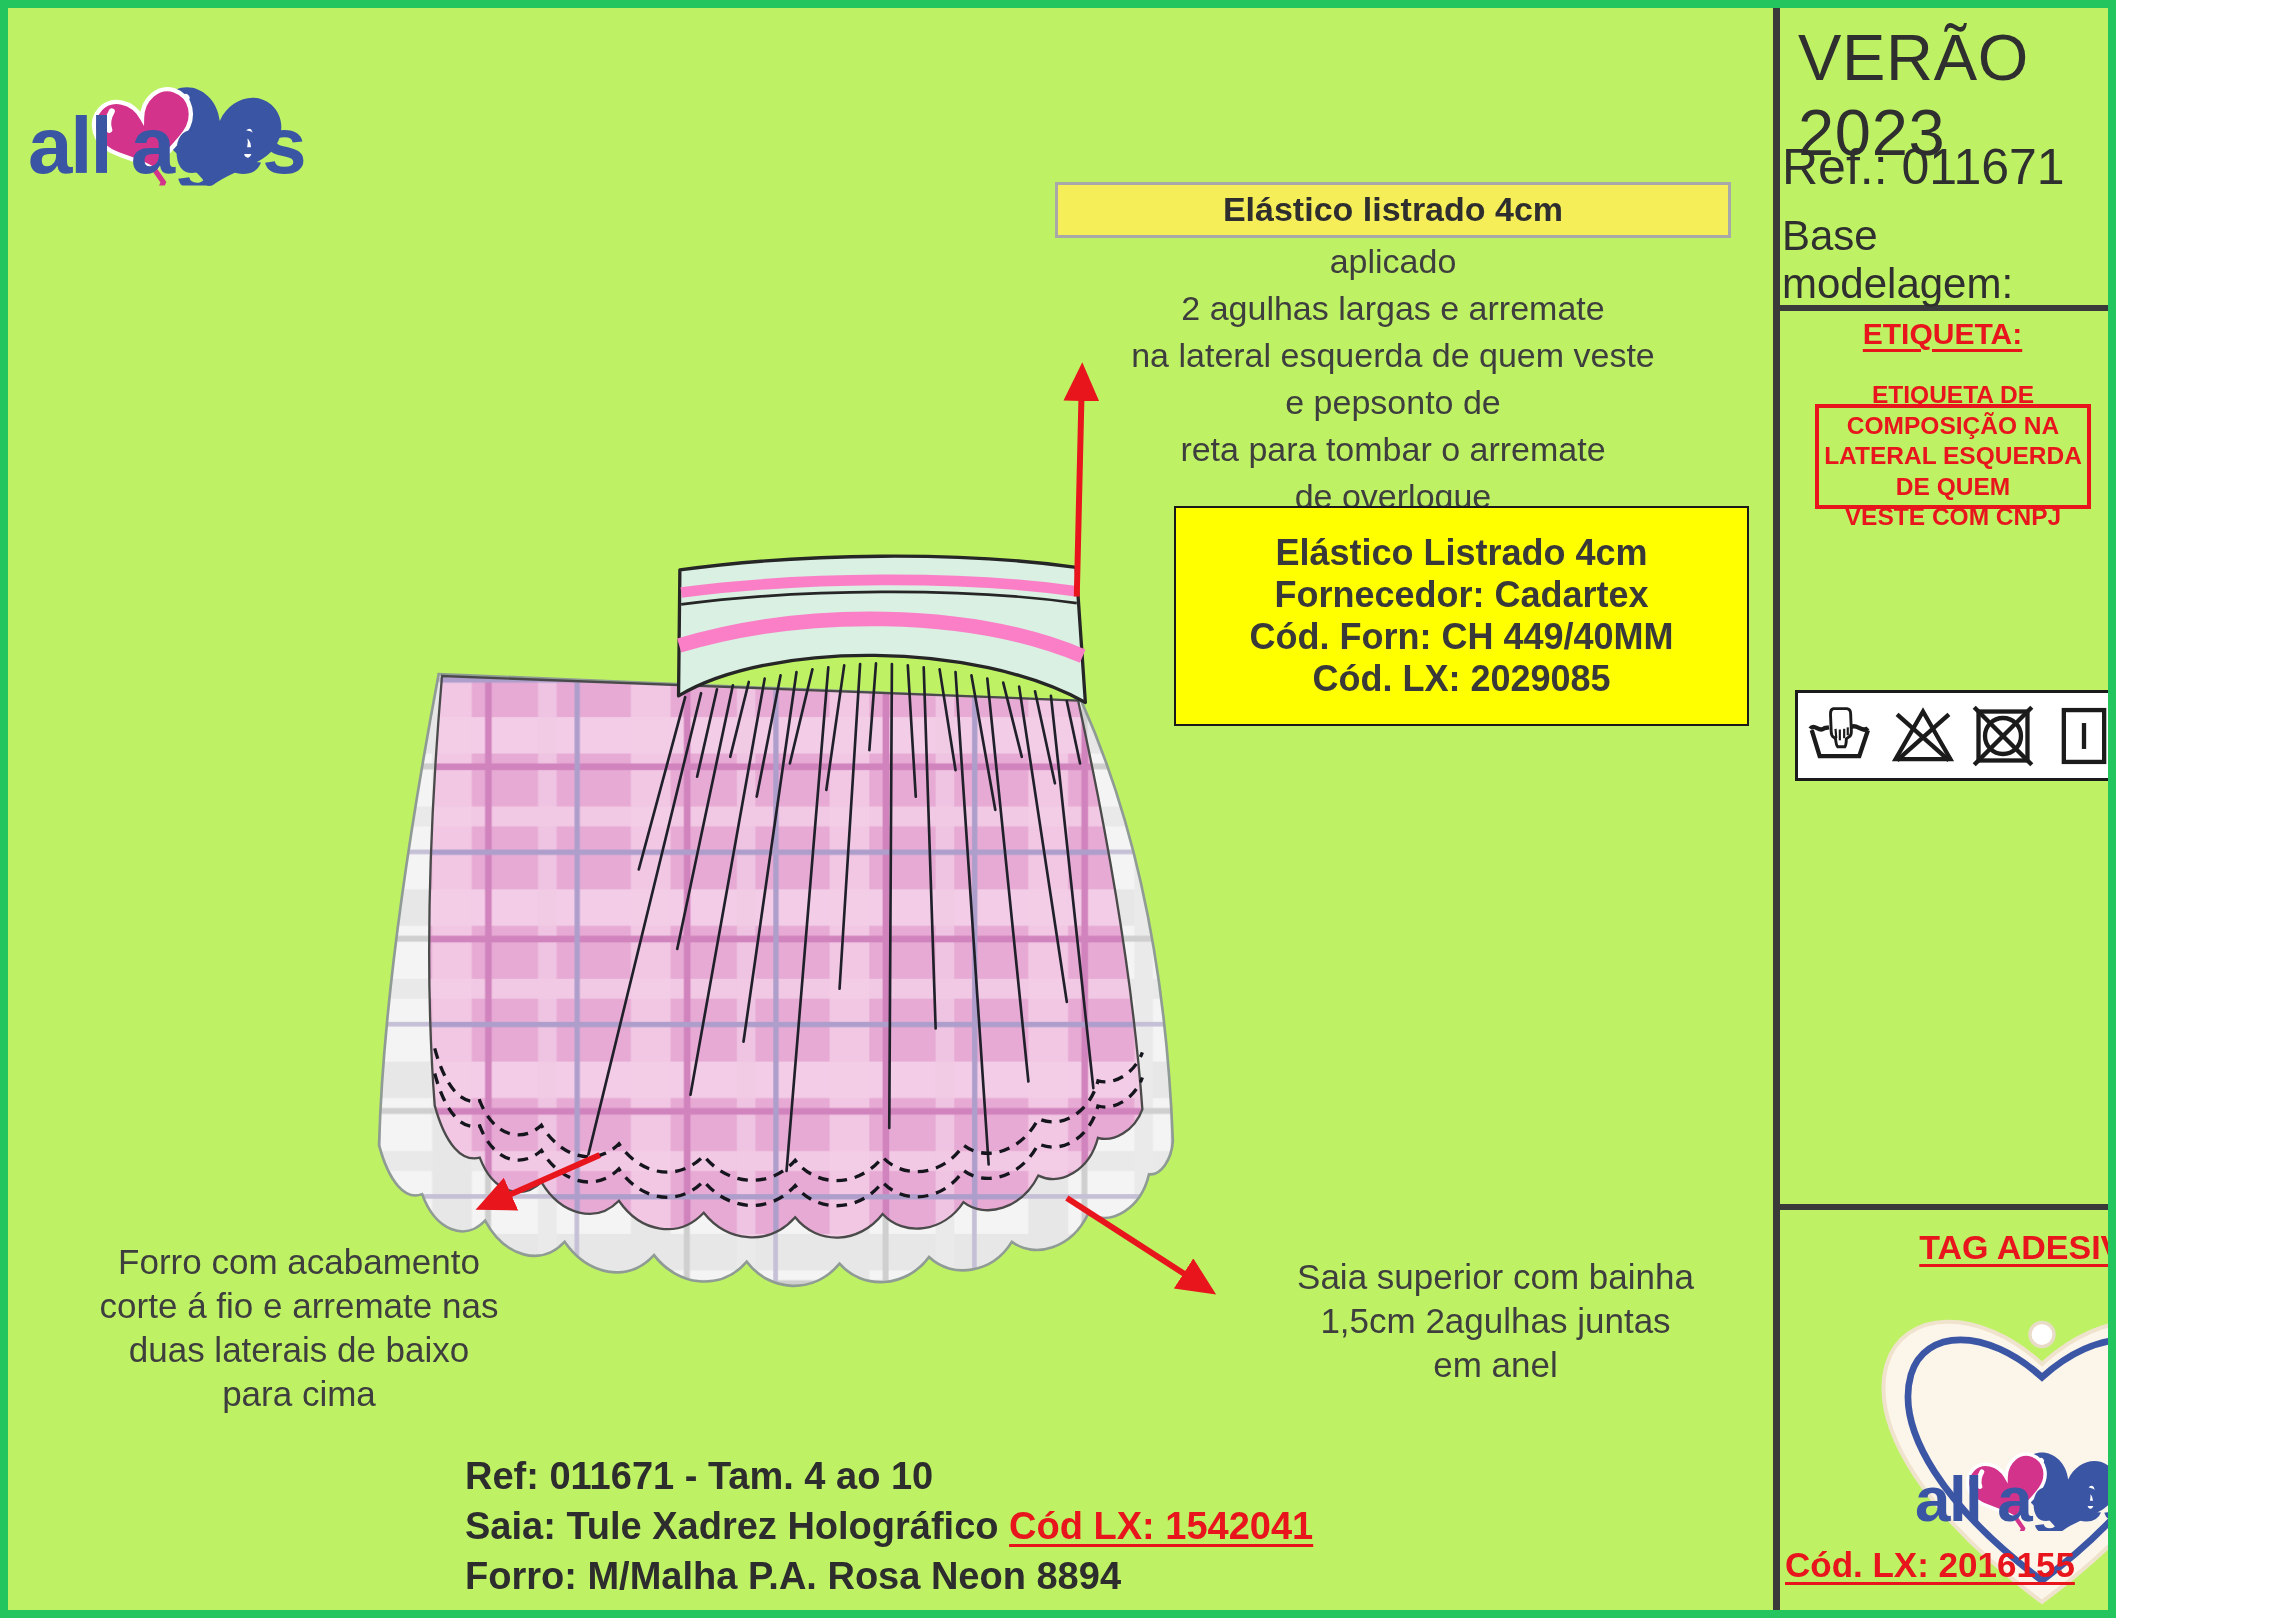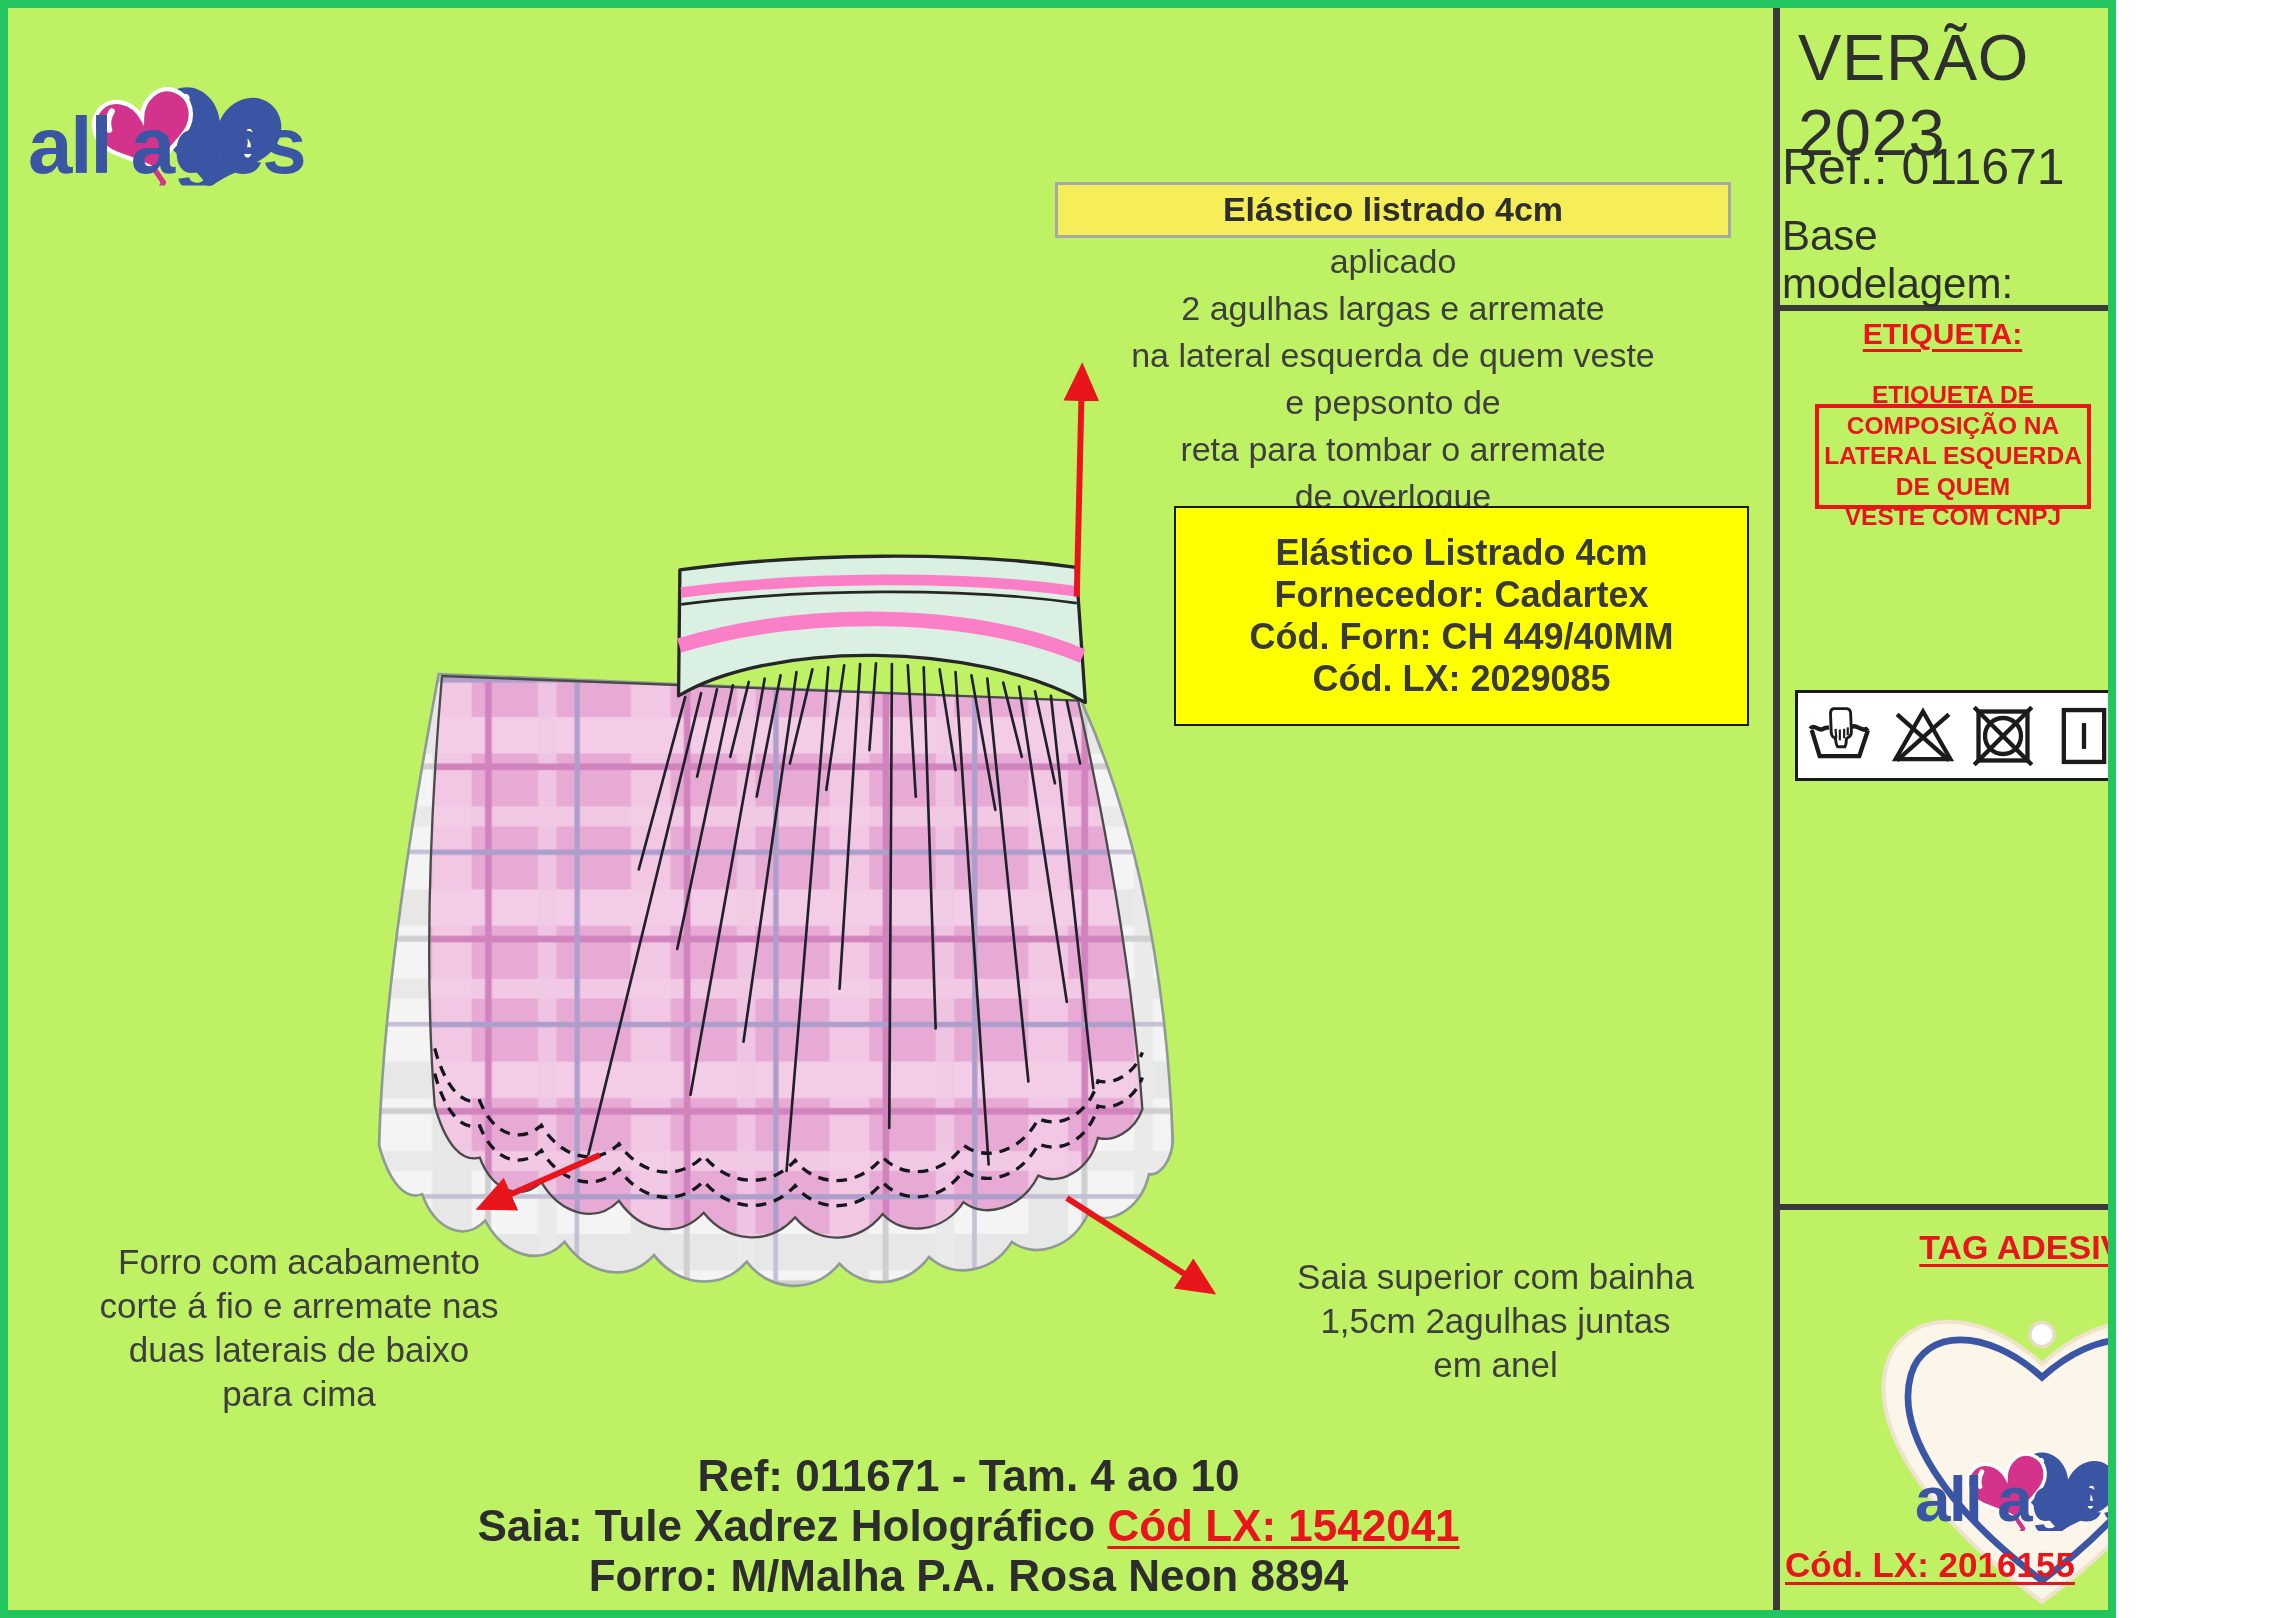--- a/index.html
+++ b/index.html
@@ -37,21 +37,21 @@
   .elastic-note .hl{
     background:#f6ee58; border:3.3px solid #a8a8a8; font-weight:bold; padding:0.7px 6.6px 2px 6.6px; color:#2e2e2e;
   }
   .yellow-box{
     left:1166px; top:498px; width:575px; height:220px; background:#ffff00; border:2.6px solid #1a1a1a;
     display:flex; flex-direction:column; justify-content:center; text-align:center;
     font-size:36px; font-weight:bold; line-height:42px; color:#393939; box-sizing:border-box;
   }
   .forro-note{left:36px; top:1204px; width:510px; font-size:35px; line-height:44px;margin-top:28px;}
   .saia-note{left:1229px; top:1247px; width:517px; font-size:35px; line-height:44px;}
-  .footer{left:457px; top:1443px; width:1007px; text-align:center; font-size:44px; font-weight:bold; line-height:50px; color:#2d2d2d;}
+  .footer{left:457px; top:1443px; width:1007px; font-size:38px; font-weight:bold; line-height:50px; color:#2d2d2d;}
   .footer .red-code{color:#e8151d; text-decoration:underline; text-decoration-thickness:3.3px; text-underline-offset:5.3px;}
   .layer1{z-index:1;} .layer2{z-index:2; position:absolute;}
   .note span{display:block;}
 </style>
 </head>
 <body>
 
 <div class="page">
 
   <svg class="abs layer1" style="left:0;top:0;" width="2280" height="1603" viewBox="0 0 3441 2419">

